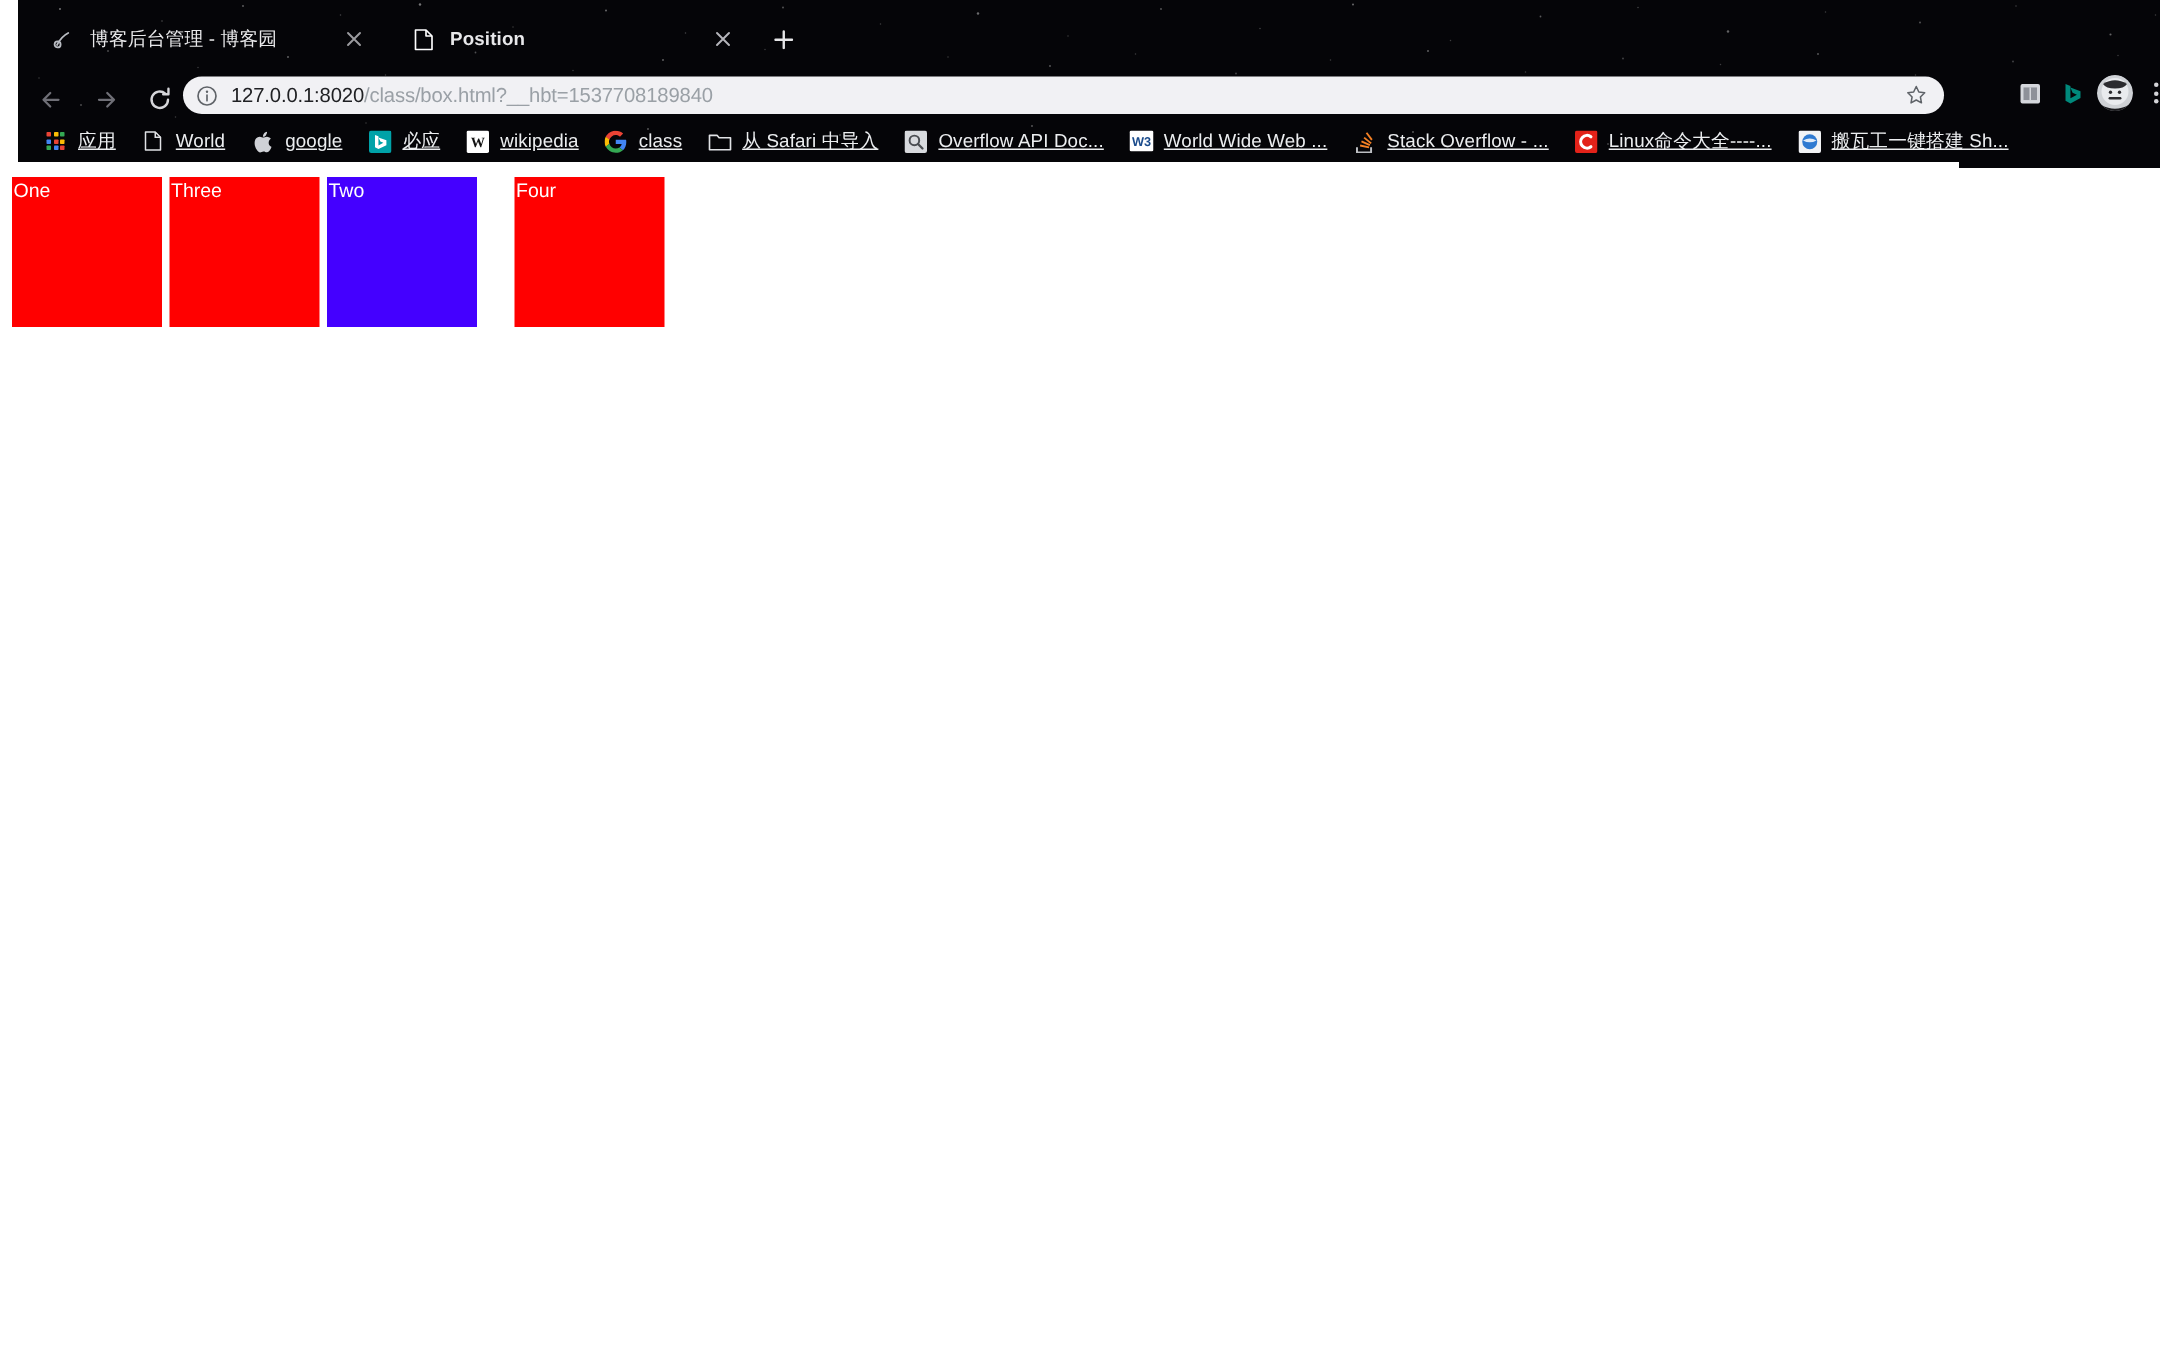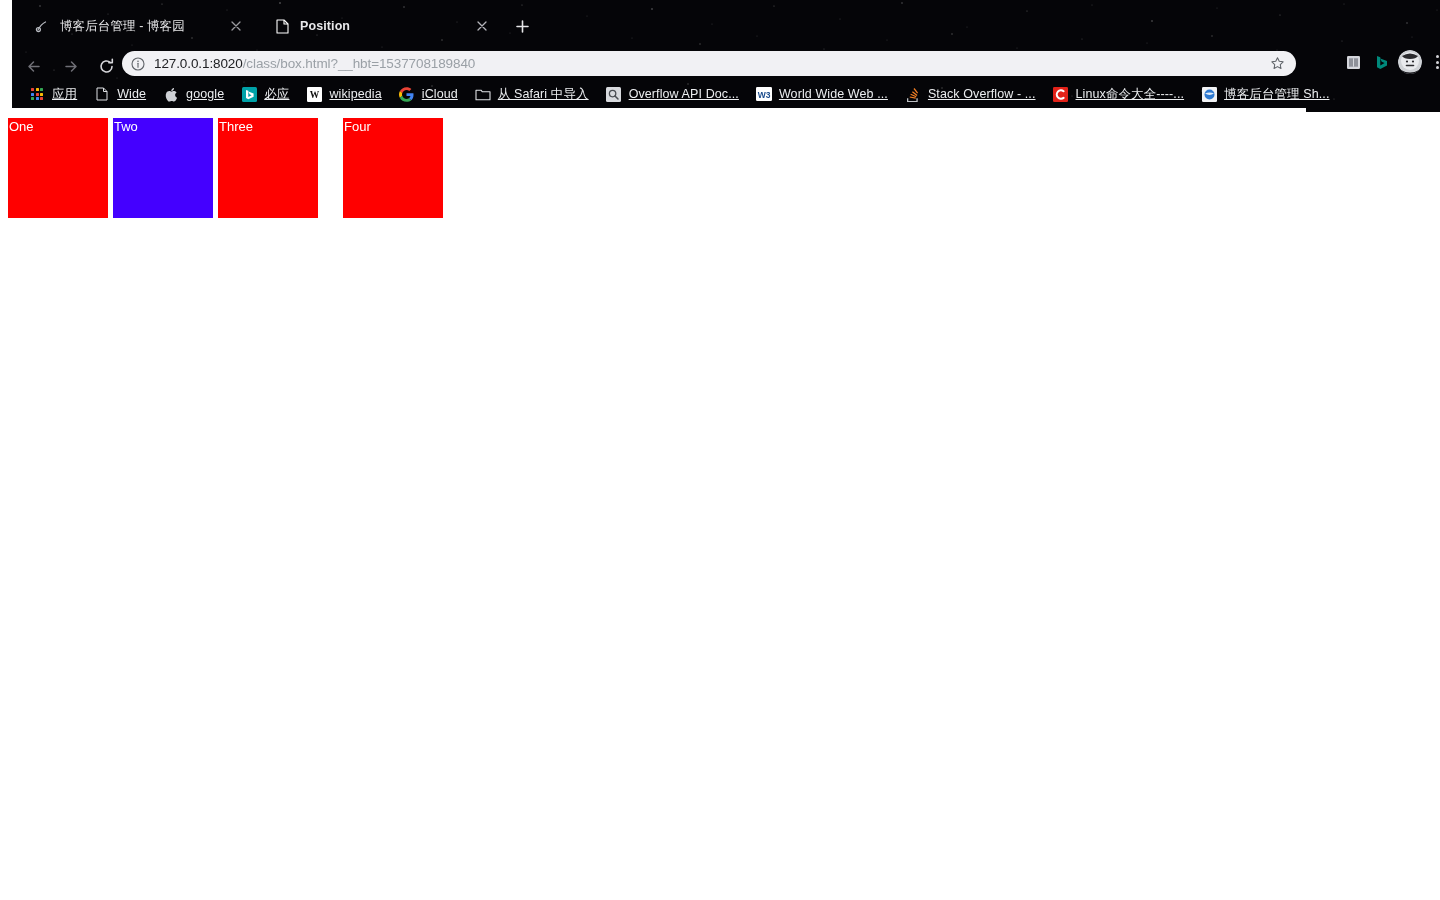--- a/index.html
+++ b/index.html
@@ -487,21 +487,21 @@
         <span class="bm-label">应用</span>
       </div>
 
       <div class="bookmark">
         <span class="bm-icon">
           <svg width="12" height="14" viewBox="0 0 12 14" aria-hidden="true">
             <path d="M1 1 h6.5 l3.5 3.5 v8.5 h-10 z" fill="none" stroke="#e0e2e5" stroke-width="1" stroke-linejoin="round"></path>
             <path d="M7.5 1 v3.5 h3.5" fill="none" stroke="#e0e2e5" stroke-width="1"></path>
           </svg>
         </span>
-        <span class="bm-label">Wide</span>
+        <span class="bm-label">World</span>
       </div>
 
       <div class="bookmark">
         <span class="bm-icon">
           <svg width="13" height="15" viewBox="0 0 13 15" aria-hidden="true">
             <path d="M10.1 8.1c0-1.7 1.4-2.5 1.5-2.6-0.8-1.2-2.1-1.3-2.5-1.4-1.1-0.1-2.1 0.6-2.6 0.6-0.5 0-1.4-0.6-2.3-0.6-1.2 0-2.3 0.7-2.9 1.8-1.2 2.1-0.3 5.3 0.9 7 0.6 0.8 1.3 1.8 2.2 1.7 0.9 0 1.2-0.6 2.3-0.6s1.4 0.6 2.3 0.5c0.9 0 1.5-0.8 2.1-1.7 0.7-1 0.9-2 0.9-2-0.1 0-1.9-0.7-1.9-2.7z" fill="#cfd1d6"></path>
             <path d="M8.3 3.1c0.5-0.6 0.8-1.4 0.7-2.2-0.7 0-1.5 0.5-2 1.1-0.4 0.5-0.8 1.4-0.7 2.2 0.8 0.1 1.5-0.4 2-1.1z" fill="#cfd1d6"></path>
           </svg>
         </span>
         <span class="bm-label">google</span>
@@ -529,21 +529,21 @@
 
       <div class="bookmark">
         <span class="bm-icon">
           <svg width="15" height="15" viewBox="0 0 48 48" aria-hidden="true">
             <path fill="#EA4335" d="M24 9.5c3.5 0 6.6 1.2 9 3.6l6.7-6.7C35.6 2.6 30.2.5 24 .5 14.6.5 6.5 5.9 2.6 13.7l7.8 6.1C12.3 14 17.6 9.5 24 9.5z"></path>
             <path fill="#4285F4" d="M46.5 24.5c0-1.6-.15-3.1-.43-4.6H24v9.1h12.7c-.6 3-2.3 5.5-4.9 7.2l7.6 5.9c4.4-4.1 7.1-10.2 7.1-17.6z"></path>
             <path fill="#FBBC05" d="M10.4 28.6c-.5-1.5-.8-3-.8-4.6s.3-3.1.8-4.6l-7.8-6.1C1 16.5 0 20.1 0 24s1 7.5 2.6 10.7l7.8-6.1z"></path>
             <path fill="#34A853" d="M24 47.5c6.2 0 11.5-2 15.3-5.5l-7.6-5.9c-2.1 1.4-4.8 2.3-7.7 2.3-6.4 0-11.7-4.5-13.6-10.3l-7.8 6.1C6.5 42.1 14.6 47.5 24 47.5z"></path>
           </svg>
         </span>
-        <span class="bm-label">iCloud</span>
+        <span class="bm-label">class</span>
       </div>
 
       <div class="bookmark">
         <span class="bm-icon">
           <svg width="16" height="13" viewBox="0 0 16 13" aria-hidden="true">
             <path d="M1 2.2 h5 l1.4 1.6 h7.6 v8 h-14 z" fill="none" stroke="#e0e2e5" stroke-width="1.1" stroke-linejoin="round"></path>
           </svg>
         </span>
         <span class="bm-label">从 Safari 中导入</span>
       </div>
@@ -593,28 +593,28 @@
       </div>
 
       <div class="bookmark">
         <span class="bm-icon">
           <svg width="15" height="15" viewBox="0 0 15 15" aria-hidden="true">
             <rect width="15" height="15" rx="1.3" fill="#f2f3f5"></rect>
             <circle cx="7.5" cy="7.5" r="5" fill="#2f7ad1"></circle>
             <path d="M3 6.6 q4.5 -2.4 9 0 q-4.5 2.6 -9 0z" fill="#ffffff" opacity=".85"></path>
           </svg>
         </span>
-        <span class="bm-label">博客后台管理 Sh...</span>
+        <span class="bm-label">搬瓦工一键搭建 Sh...</span>
       </div>
 
     </div>
   </div>
 
   <div class="page-content">
     <div class="boxes">
       <div class="box" style="background:#ff0000;">One</div>
+      <div class="box" style="background:#ff0000;">Three</div>
       <div class="box" style="background:#4400ff;">Two</div>
-      <div class="box" style="background:#ff0000;">Three</div>
       <div class="box" style="background:#ff0000;margin-left:20px;">Four</div>
     </div>
   </div>
 
 </div>
 
 </body></html>

